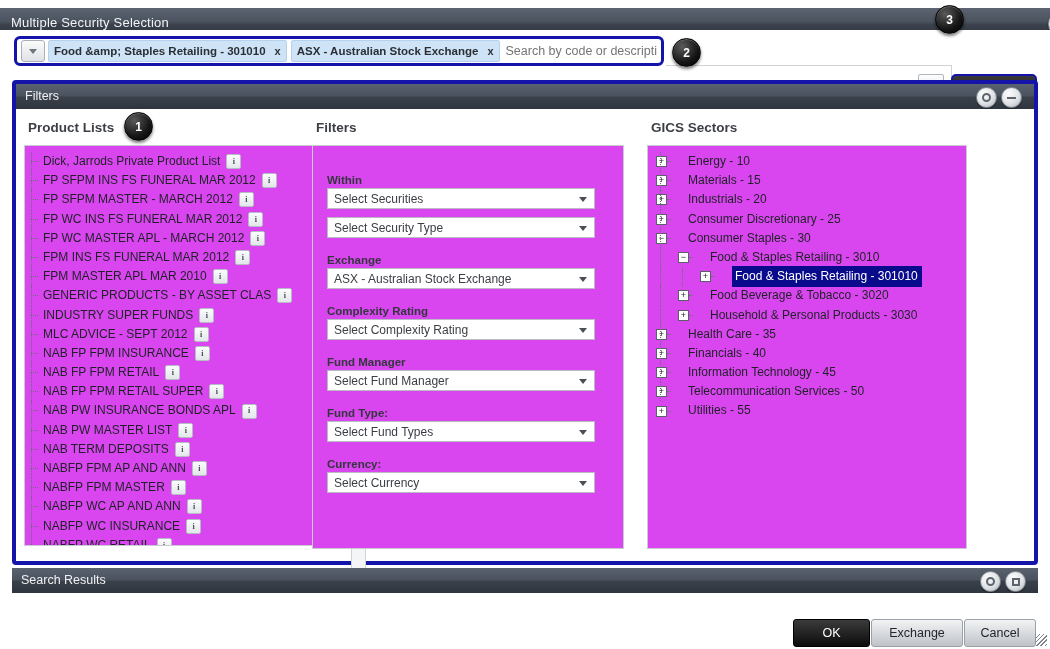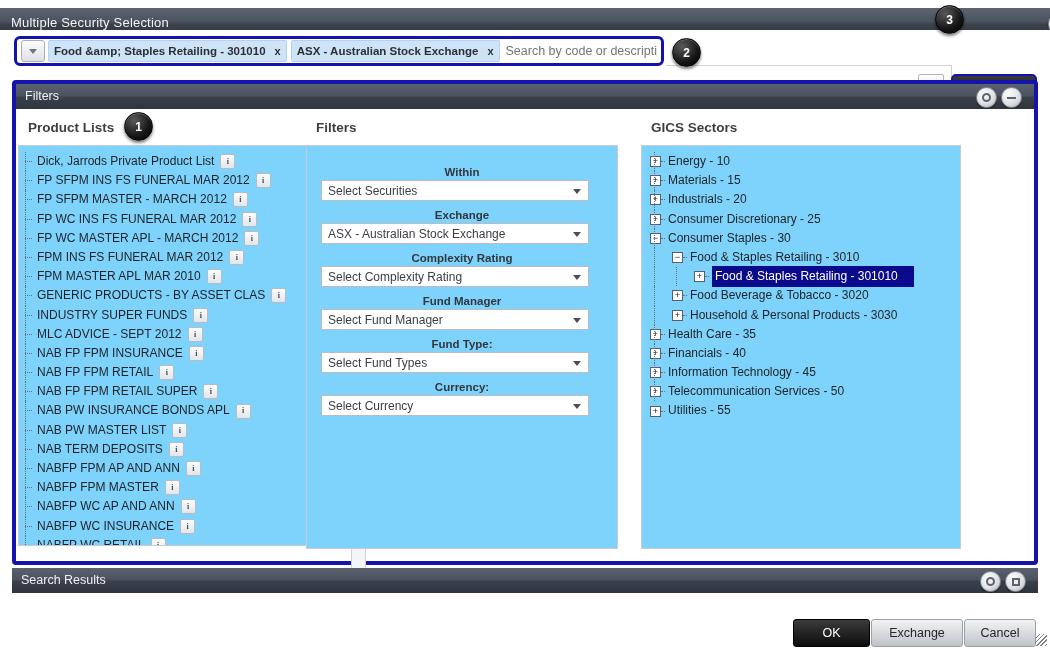--- a/index.html
+++ b/index.html
@@ -118,22 +118,22 @@
     position:relative;height:calc(100% - 25px);background:#fff;
     display:flex;
   }
   
   .col{position:relative;}
   .col-title{
     font-size:13.5px;font-weight:bold;color:#3c3f44;
     position:absolute;top:11px;left:12px;
   }
   .box{
-    position:absolute;left:2px;top:36px;
-    border:1px solid #c8cbd0;background:#7dd3fc;box-sizing:border-box;
+    position:absolute;left:8px;top:36px;
+    border:1px solid #c8cbd0;background:#d946ef;box-sizing:border-box;
   }
   
   #col-products{width:288px;height:100%;}
   #products-box{width:312px;height:401px;overflow:hidden;}
   .plist{padding:6px 0 0 0;margin:0;list-style:none;}
   .plist li{
     height:19.2px;line-height:19.2px;
     font-size:12px;color:#1e2126;
     display:flex;align-items:center;white-space:nowrap;
     padding-left:18px;position:relative;
@@ -171,21 +171,21 @@
     position:absolute;left:1px;top:16px;width:11px;height:260px;
     background:linear-gradient(to right,#fdfdfd,#eceef0 50%,#d7dadd);
     border:1px solid #b7bbc0;cursor:pointer;
     display:flex;align-items:center;justify-content:center;
   }
   #sb-thumb .grip{width:7px;height:6px;
     background:repeating-linear-gradient(to bottom,#73797f 0,#73797f 1px,transparent 1px,transparent 2px);}
   
   #col-filters{width:335px;height:100%;}
   #filters-box{width:312px;height:404px;padding:12px 14px 0 14px;}
-  .field-label{font-size:11.5px;font-weight:bold;color:#33373d;margin:8px 0 2px 0;text-align:center;}
+  .field-label{font-size:11.5px;font-weight:bold;color:#33373d;margin:16px 0 2px 0;}
   .select{
     width:268px;height:21px;box-sizing:border-box;
     border:1px solid #b9bdc3;background:#ffffff;
     display:flex;align-items:center;
     padding:0 6px;margin-bottom:8px;
     font-size:12px;color:#3a3e44;position:relative;cursor:pointer;
   }
   .select .sel-caret{
     position:absolute;right:7px;top:8px;
     width:0;height:0;border-left:4px solid transparent;border-right:4px solid transparent;
@@ -198,22 +198,22 @@
     height:19.2px;line-height:19.2px;font-size:12px;color:#1e2126;
     display:flex;align-items:center;white-space:nowrap;position:relative;
   }
   .tbox{
     width:9px;height:9px;border:1px solid #5b6068;background:#fff;
     display:inline-flex;align-items:center;justify-content:center;
     font-size:9px;line-height:7px;color:#23272c;cursor:pointer;flex:0 0 auto;
     font-family:"Liberation Sans",sans-serif;
   }
   .tdash2{width:4px;border-top:1px dotted #6a6f77;flex:0 0 auto;}
-  .tlabel{margin-left:3px;}
-  .tnode.sel .tlabel{background:#0a0a8c;color:#ffffff;padding:1px 16px 1px 3px;}
+  .tlabel{margin-left:17px;}
+  .tnode.sel .tlabel{background:#0a0a8c;color:#ffffff;padding:1px 4px 1px 3px;}
   .vline{position:absolute;top:0;bottom:0;border-left:1px dotted #6a6f77;}
   
   #results-bar{
     position:absolute;left:12px;top:568px;width:1026px;height:25px;
   }
   
   .btn{
     position:absolute;top:619px;height:26px;
     display:flex;align-items:center;justify-content:center;
     font-size:12.5px;cursor:pointer;border-radius:3px;
@@ -447,20 +447,24 @@
     </div>
 
     <div class="col" id="col-filters">
       <div class="col-title">Filters</div>
       <div class="box" id="filters-box">
           <div class="field-label">Within</div>
           <div class="select">
             <span>Select Securities</span>
             <span class="sel-caret"></span>
           </div>
+          <div class="select">
+            <span>Select Security Type</span>
+            <span class="sel-caret"></span>
+          </div>
           <div class="field-label">Exchange</div>
           <div class="select">
             <span>ASX - Australian Stock Exchange</span>
             <span class="sel-caret"></span>
           </div>
           <div class="field-label">Complexity Rating</div>
           <div class="select">
             <span>Select Complexity Rating</span>
             <span class="sel-caret"></span>
           </div>

